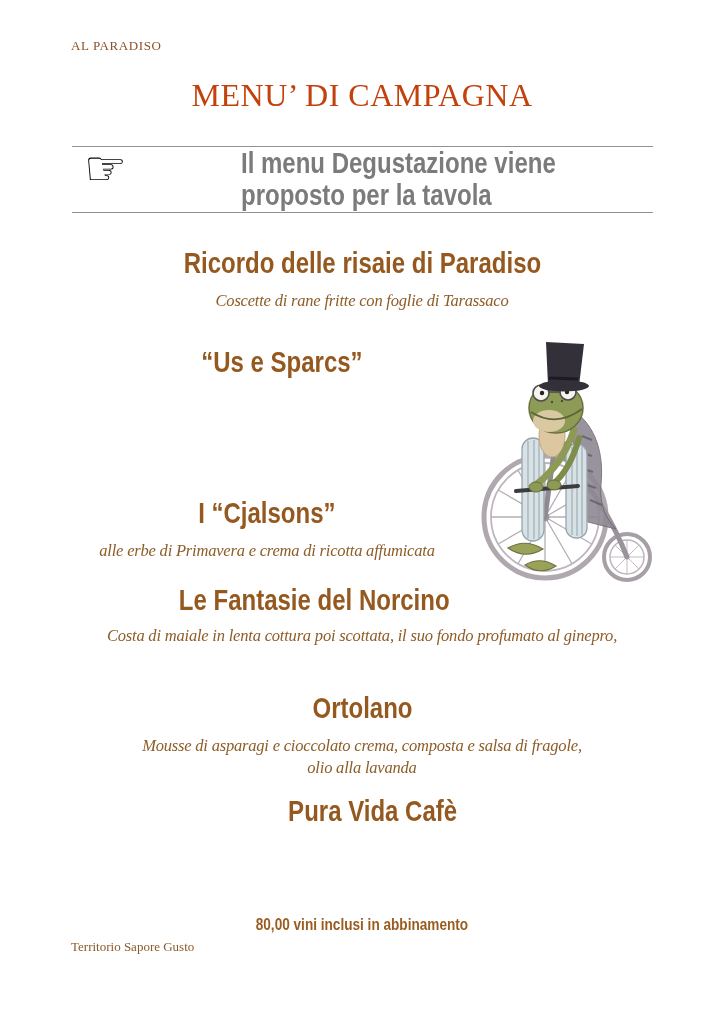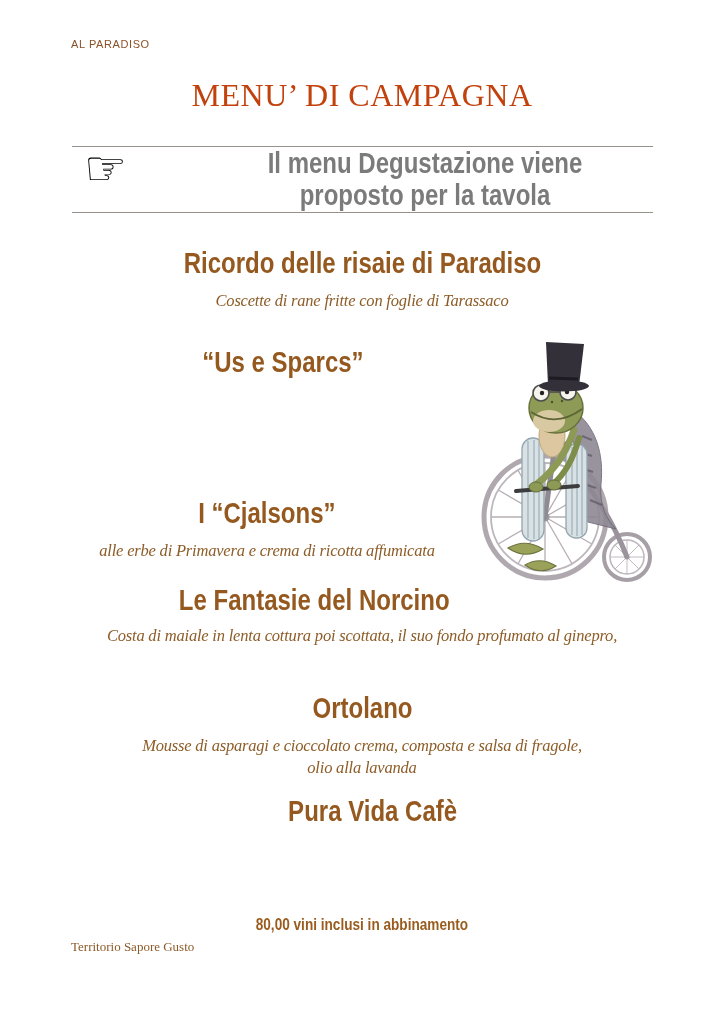--- a/index.html
+++ b/index.html
@@ -2,54 +2,54 @@
 <html><head>
 <meta charset="utf-8">
 <style>
   html,body { margin:0; padding:0; background:#ffffff; }
   .page {
     position:relative; width:724px; height:1024px; background:#ffffff;
     overflow:hidden; font-family:"Liberation Serif", serif;
   }
   .abs { position:absolute; }
   .brand {
-    left:71px; top:38px; font-size:11px; letter-spacing:.6px;
-    color:#8a5128; font-family:Liberation Sans, sans-serif;
+    left:71px; top:38px; font-size:13px; letter-spacing:.6px;
+    color:#8a5128; font-family:Liberation Serif, serif;
   }
   .title {
     left:0; top:77px; width:724px; text-align:center; margin:0;
     font-family:"Liberation Serif", serif; font-weight:normal;
     font-size:32px; color:#c2410c; letter-spacing:.5px; white-space:nowrap;
   }
   .rule { left:72px; width:581px; height:0; border-top:1px solid #97918c; }
   .rule1 { top:146px; } .rule2 { top:212px; }
   .hand {
     left:84px; top:144px; font-family:"DejaVu Sans", sans-serif;
     font-size:48px; color:#000; line-height:1;
   }
-  .subtitle { left:195px; top:147px; width:460px; text-align:center; }
+  .subtitle { left:195px; top:147px; width:460px; text-align:left; }
   .sub-line {
     font-family:"Liberation Sans", sans-serif; font-weight:bold;
     font-size:30px; line-height:32px; color:#7b7b7b;
     transform:scaleX(.8); white-space:nowrap;
   }
   .course { text-align:center; line-height:30px; white-space:nowrap; }
   .cond {
     display:inline-block; transform:scaleX(.8); white-space:nowrap;
     font-family:"Liberation Sans", sans-serif; font-weight:bold;
     font-size:30px; color:#95591f;
   }
   .desc {
     margin-top:7px; text-align:center;
     font-family:Liberation Serif, serif; font-style:italic;
     font-size:16.5px; line-height:22px; letter-spacing:-0.2px;
     color:#8d5c27; white-space:nowrap;
   }
   .s1 { left:0; top:248px; width:724px; }
-  .s2 { left:16px; top:347px; width:534px; }
+  .s2 { left:0; top:347px; width:534px;padding-left:15px; }
   .s3 { left:0; top:498px; width:534px; }
   .s4h { left:0; top:585px; width:628px; }
   .s4d { left:0; top:618px; width:724px; }
   .s5 { left:0; top:693px; width:724px; }
   .s6 { left:11px; top:796px; width:724px; }
   .price { left:0; top:916px; width:724px; text-align:center; }
   .price .cond { font-size:16px; transform:scaleX(.85); color:#9a5c1e; }
   .footer {
     left:71px; top:939px; font-size:13px; color:#8a5a28;
     font-family:"Liberation Serif", serif;

